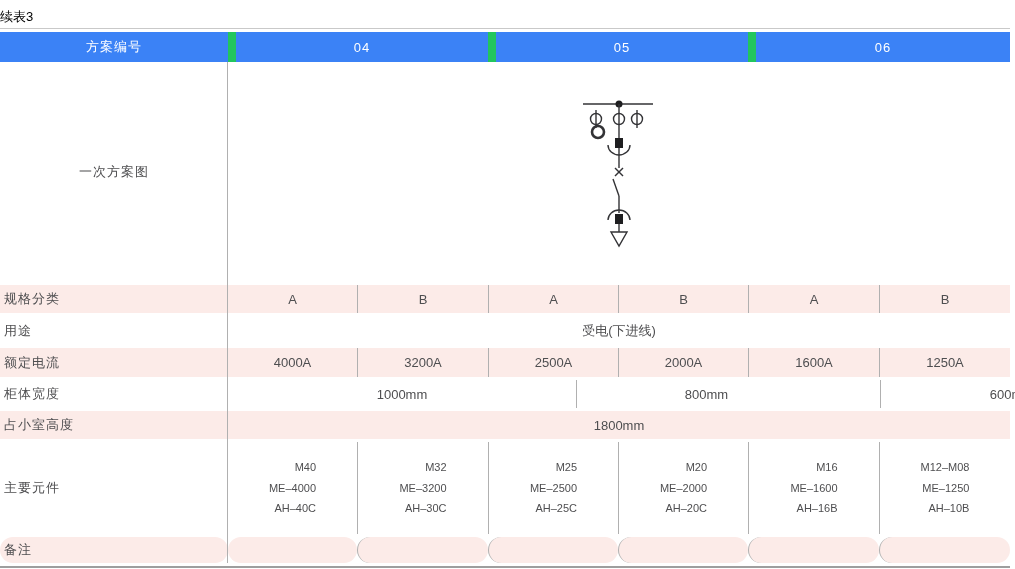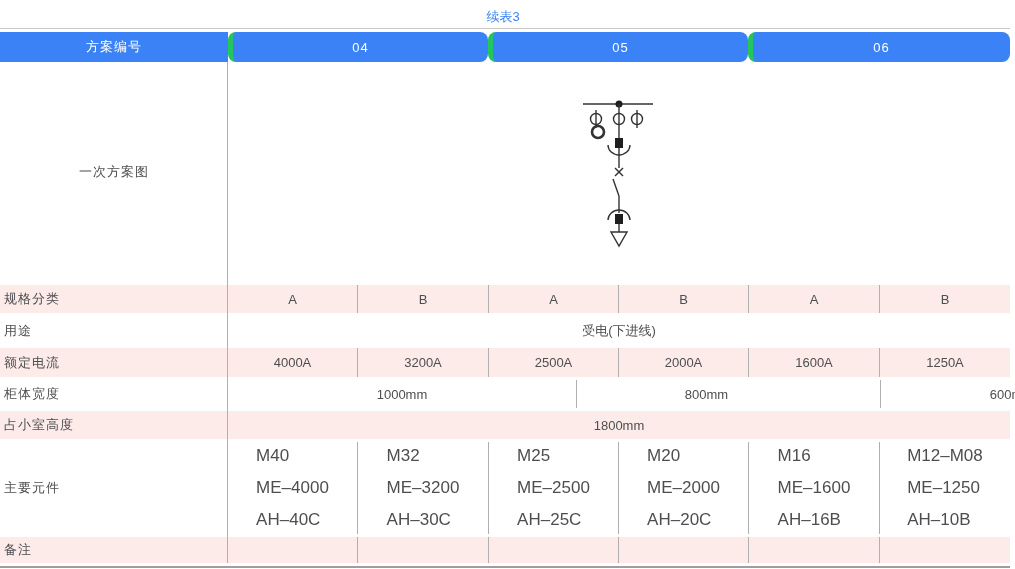--- a/index.html
+++ b/index.html
@@ -6,37 +6,37 @@
   html,body { background: #ffffff; }
   body {
     width: 1015px; height: 569px;
     font-family: "Liberation Sans", "DejaVu Sans", sans-serif;
     color: #4e4e50;
     overflow: hidden;
   }
   .sheet { width: 1010px; padding-top: 8px; }
 
   .cont-label {
-    text-align: center; font-size: 13px; color: #3b82f6;
+    text-align: left; font-size: 13px; color: #000000;
     padding-right: 4px; height: 20px; line-height: 18px;
   }
 
   .table-top-rule { border-top: 1px solid #c9c9c9; margin-bottom: 3px; }
 
   
   .hdr {
     display: grid; grid-template-columns: 228px 260px 260px 262px;
     height: 30px;
   }
   .hdr-cell {
     background: #3b82f6; color: #ffffff; font-size: 13px;
     display: flex; align-items: center; justify-content: center;
     letter-spacing: 1px;
   }
-  .hdr-cell + .hdr-cell { border-left: 5px solid #22c55e; border-radius: 8px; }
+  .hdr-cell + .hdr-cell { border-left: 8px solid #22c55e; }
 
   
   .tbody { position: relative; }
   .label-col-line {
     position: absolute; left: 227px; top: 0; bottom: 0;
     width: 1px; background: #b0b0b0; z-index: 3;
   }
 
   .row { display: grid; position: relative; }
   .row-6 { grid-template-columns: 228px 129px 131px 130px 130px 131px 131px; }
@@ -48,23 +48,23 @@
 
   .cell {
     display: flex; align-items: center; justify-content: center;
     font-size: 13px; color: #4e4e50;
   }
   .cell.lbl { justify-content: flex-start; padding-left: 4px; letter-spacing: 1px; }
   .cell.lbl-center { justify-content: center; letter-spacing: 1px; }
   .vline { border-left: 1px solid #b0b0b0; }
 
   .h28 { height: 28px; } .h29 { height: 29px; }
-  .h92 { height: 92px; } .h26 { height: 26px; }
-
-  .multiline { white-space: pre-line; text-align: left; line-height: 1.9; font-size: 17px; }
+  .h92 { height: 92px; } .h26 { height: 26px; border-radius: 13px; }
+
+  .multiline { white-space: pre-line; text-align: right; line-height: 1.9; font-size: 11px; }
 
   
   .diagram-row { height: 220px; background: #ffffff; }
   .diagram-cell { display: flex; align-items: center; justify-content: center; }
 
   .bottom-rule { border-top: 2px solid #9e9e9e; margin-top: 3px; }
 
   svg .ln { stroke: #333336; stroke-width: 1.4; fill: none; }
   svg .bold { stroke-width: 2.6; }
   svg .fill { fill: #1e1e20; stroke: none; }

